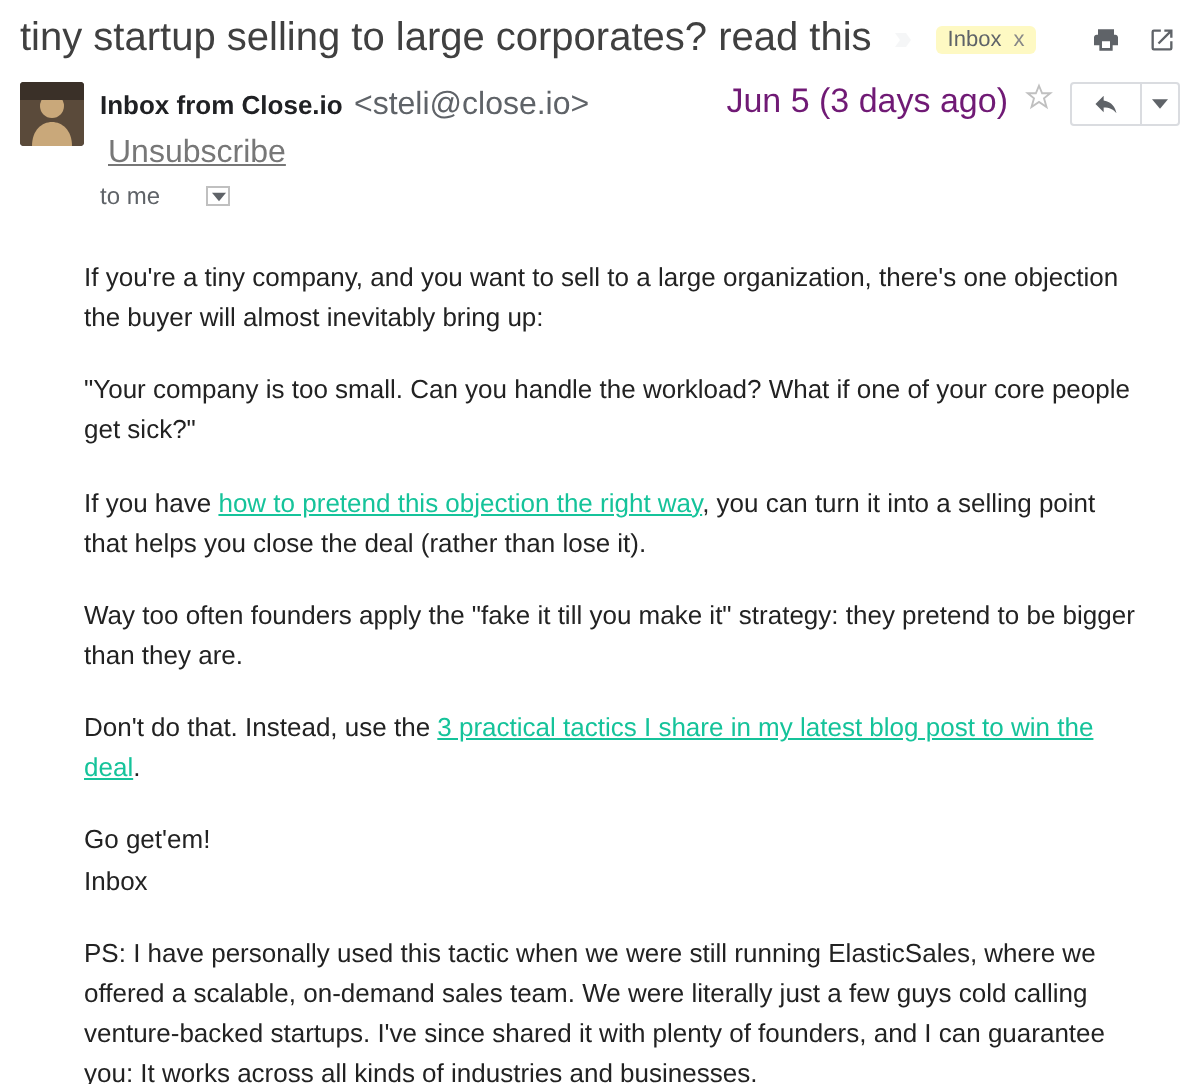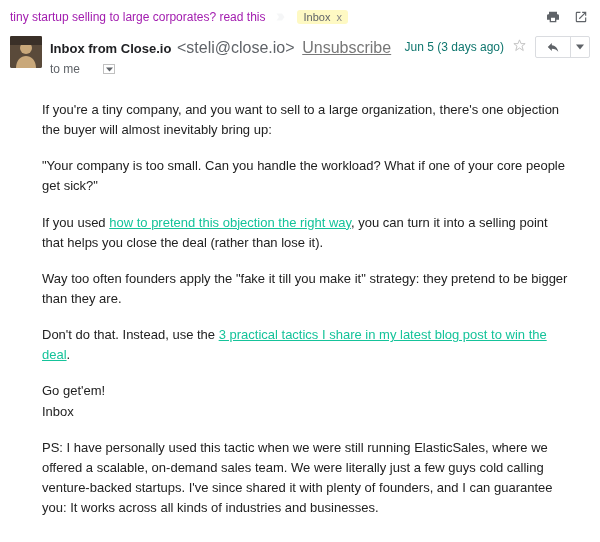--- a/index.html
+++ b/index.html
@@ -17,22 +17,22 @@
     justify-content: space-between;
   }
   .subject-wrap {
     display: flex;
     align-items: center;
     gap: 10px;
     flex: 1;
     min-width: 0;
   }
   .subject {
-    font-size: 12px;
-    color: #a21caf;
+    font-size: 20px;
+    color: #404040;
     font-weight: 400;
     white-space: nowrap;
   }
   .label-chip {
     display: inline-flex;
     align-items: center;
     background: #fef9c3;
     color: #5f6368;
     font-size: 11px;
     padding: 1px 4px 1px 6px;
@@ -88,24 +88,23 @@
   .to-line { color: #5f6368; font-size: 12px; display: flex; align-items:center; gap:20px;}
   .to-expand {
     width: 12px; height: 10px;
     border: 1px solid #c0c0c0;
     display:inline-flex; align-items:center; justify-content:center;
     font-size:7px; color:#5f6368; margin-left:3px;
     cursor:pointer;
   }
   .meta-right {
     display: flex;
-    align-items: center;
     gap: 8px;
-    color: #0f766e;
-    font-size: 12px;
+    color: #701a75;
+    font-size: 17px;
     flex-shrink: 0;
   }
   .star {
     color: #c0c0c0;
     font-size: 15px;
     cursor:pointer;
   }
   .reply-group {
     display: flex;
     border: 1px solid #dadce0;
@@ -203,19 +202,19 @@
             <path fill="#5f6368" d="M0 0l5 6 5-6z"></path>
           </svg>
       </span>
     </span>
   </div>
 </div>
 
 <div class="body">
   <p>If you're a tiny company, and you want to sell to a large organization, there's one objection the buyer will almost inevitably bring up:</p>
   <p>"Your company is too small. Can you handle the workload? What if one of your core people get sick?"</p>
-  <p><span>If you used </span><a href="#" class="green-link">how to pretend this objection the right way</a><span>, you can turn it into a selling point that helps you close the deal (rather than lose it).</span></p>
+  <p><span>If you have </span><a href="#" class="green-link">how to pretend this objection the right way</a><span>, you can turn it into a selling point that helps you close the deal (rather than lose it).</span></p>
   <p>Way too often founders apply the "fake it till you make it" strategy: they pretend to be bigger than they are.</p>
   <p><span>Don't do that. Instead, use the </span><a href="#" class="green-link">3 practical tactics I share in my latest blog post to win the deal</a><span>.</span></p>
   <p style="margin-bottom:0;"><span>Go get'em!</span></p>
   <p>Inbox</p>
   <p style="margin-bottom:0;">PS: I have personally used this tactic when we were still running ElasticSales, where we offered a scalable, on-demand sales team. We were literally just a few guys cold calling venture-backed startups. I've since shared it with plenty of founders, and I can guarantee you: It works across all kinds of industries and businesses.</p>
 </div>
 
 </body></html>

